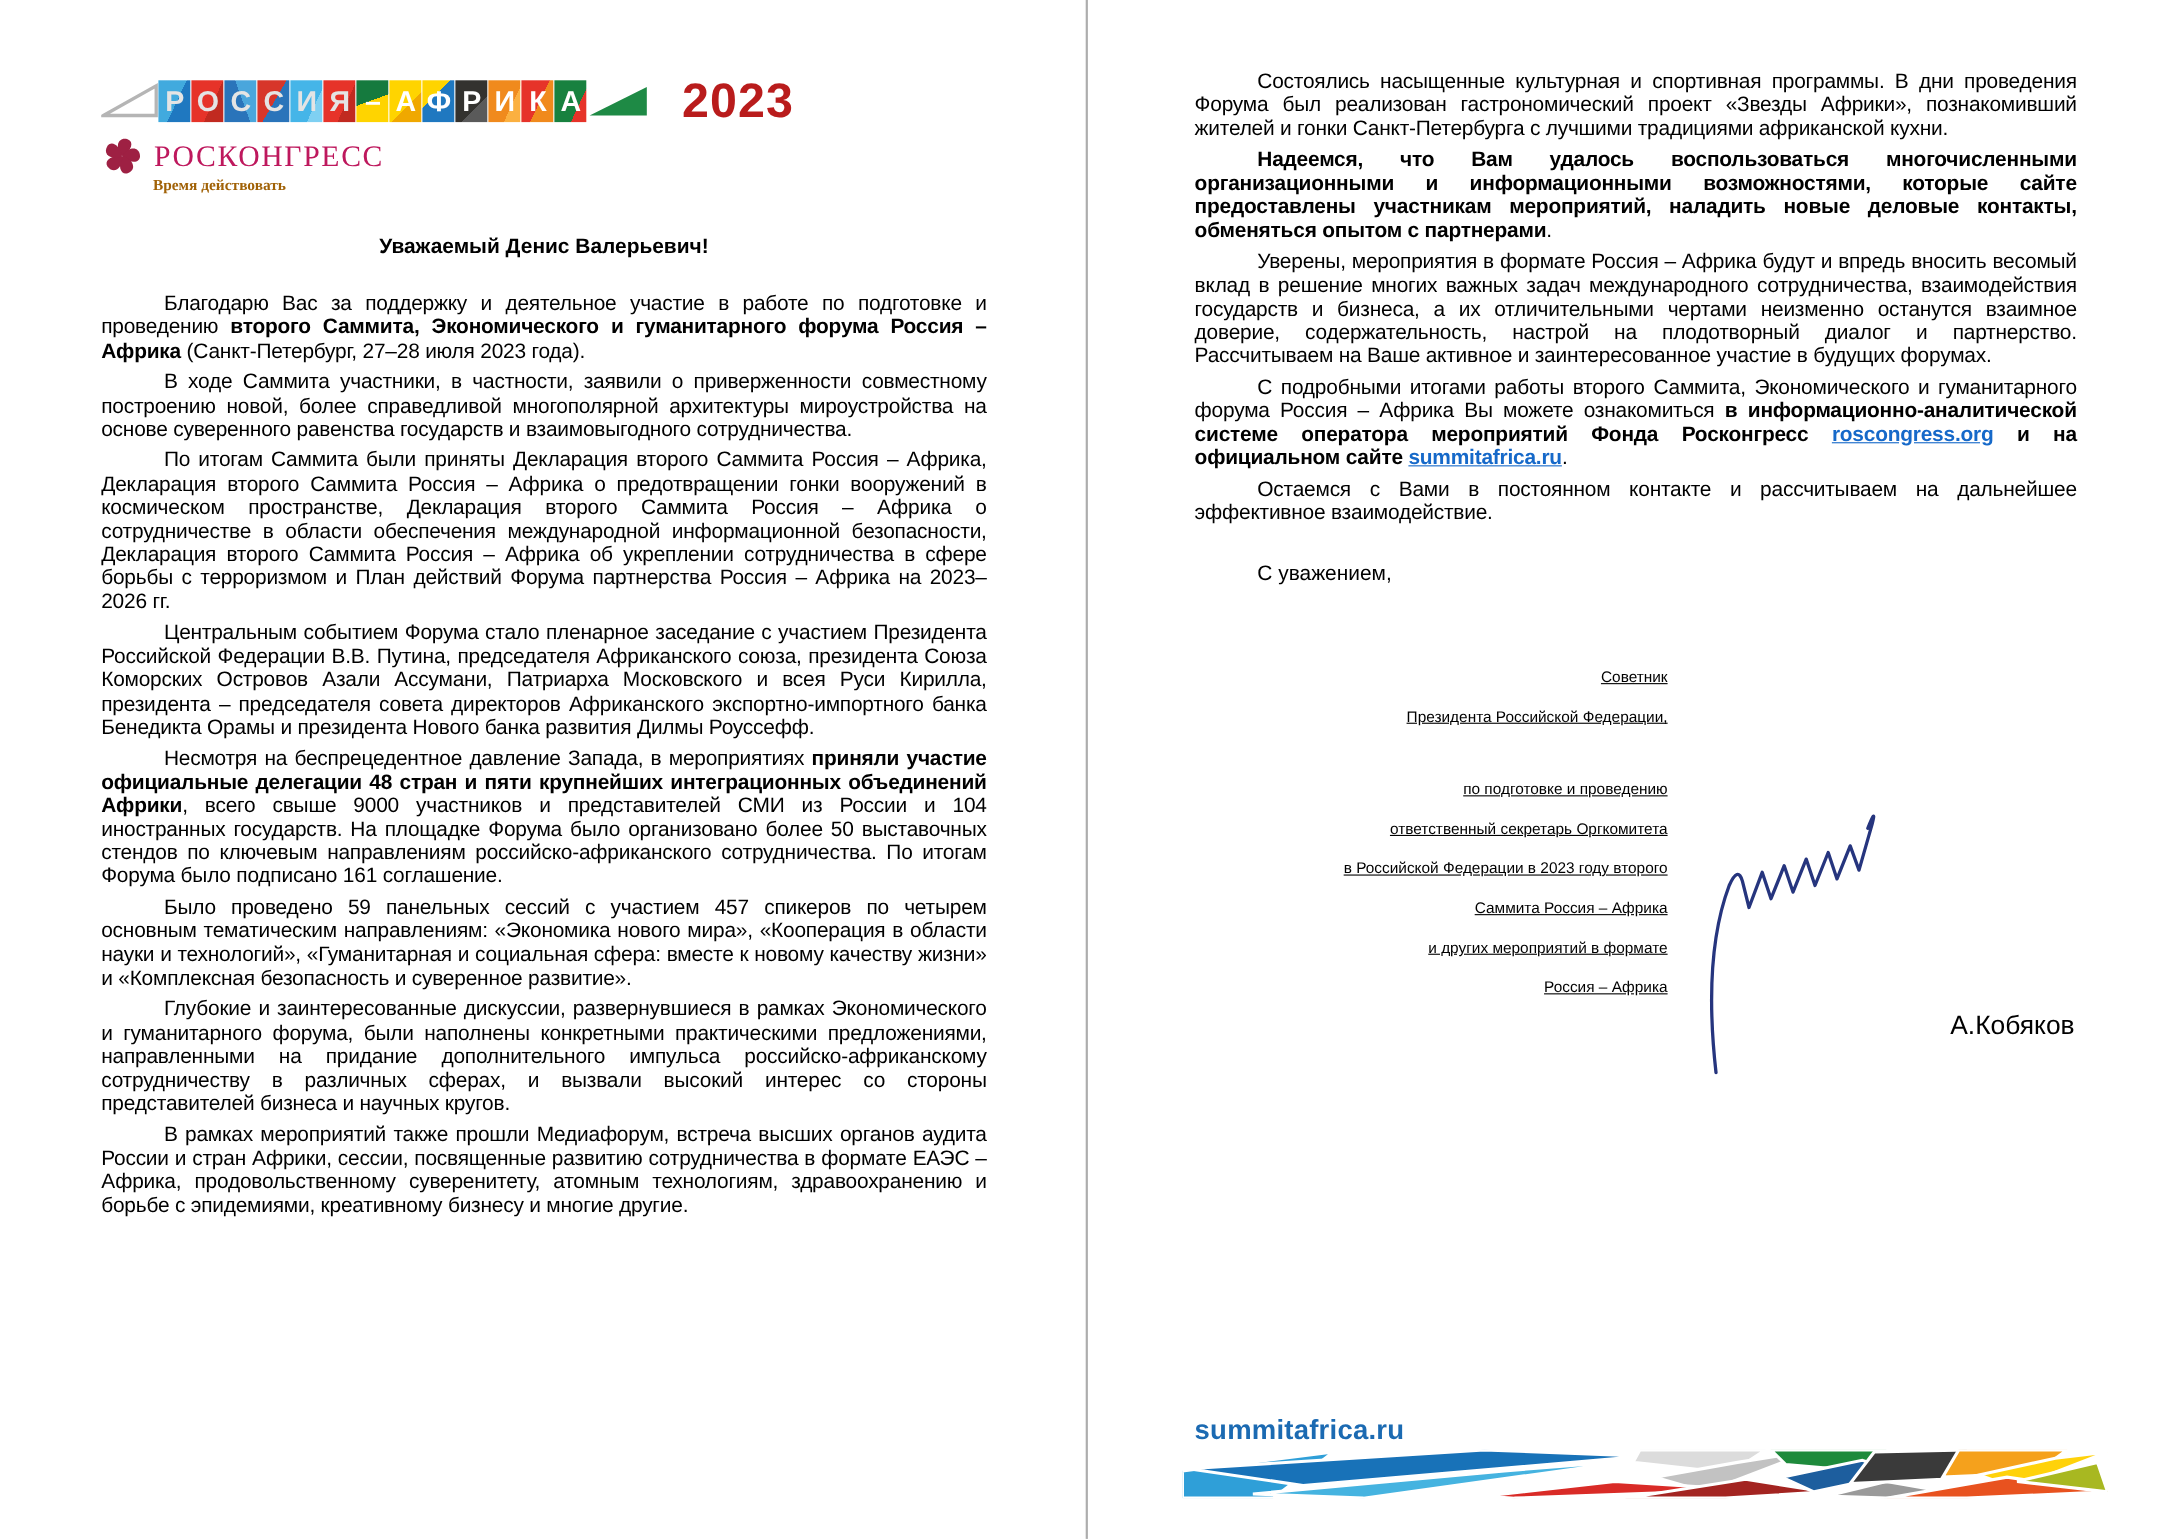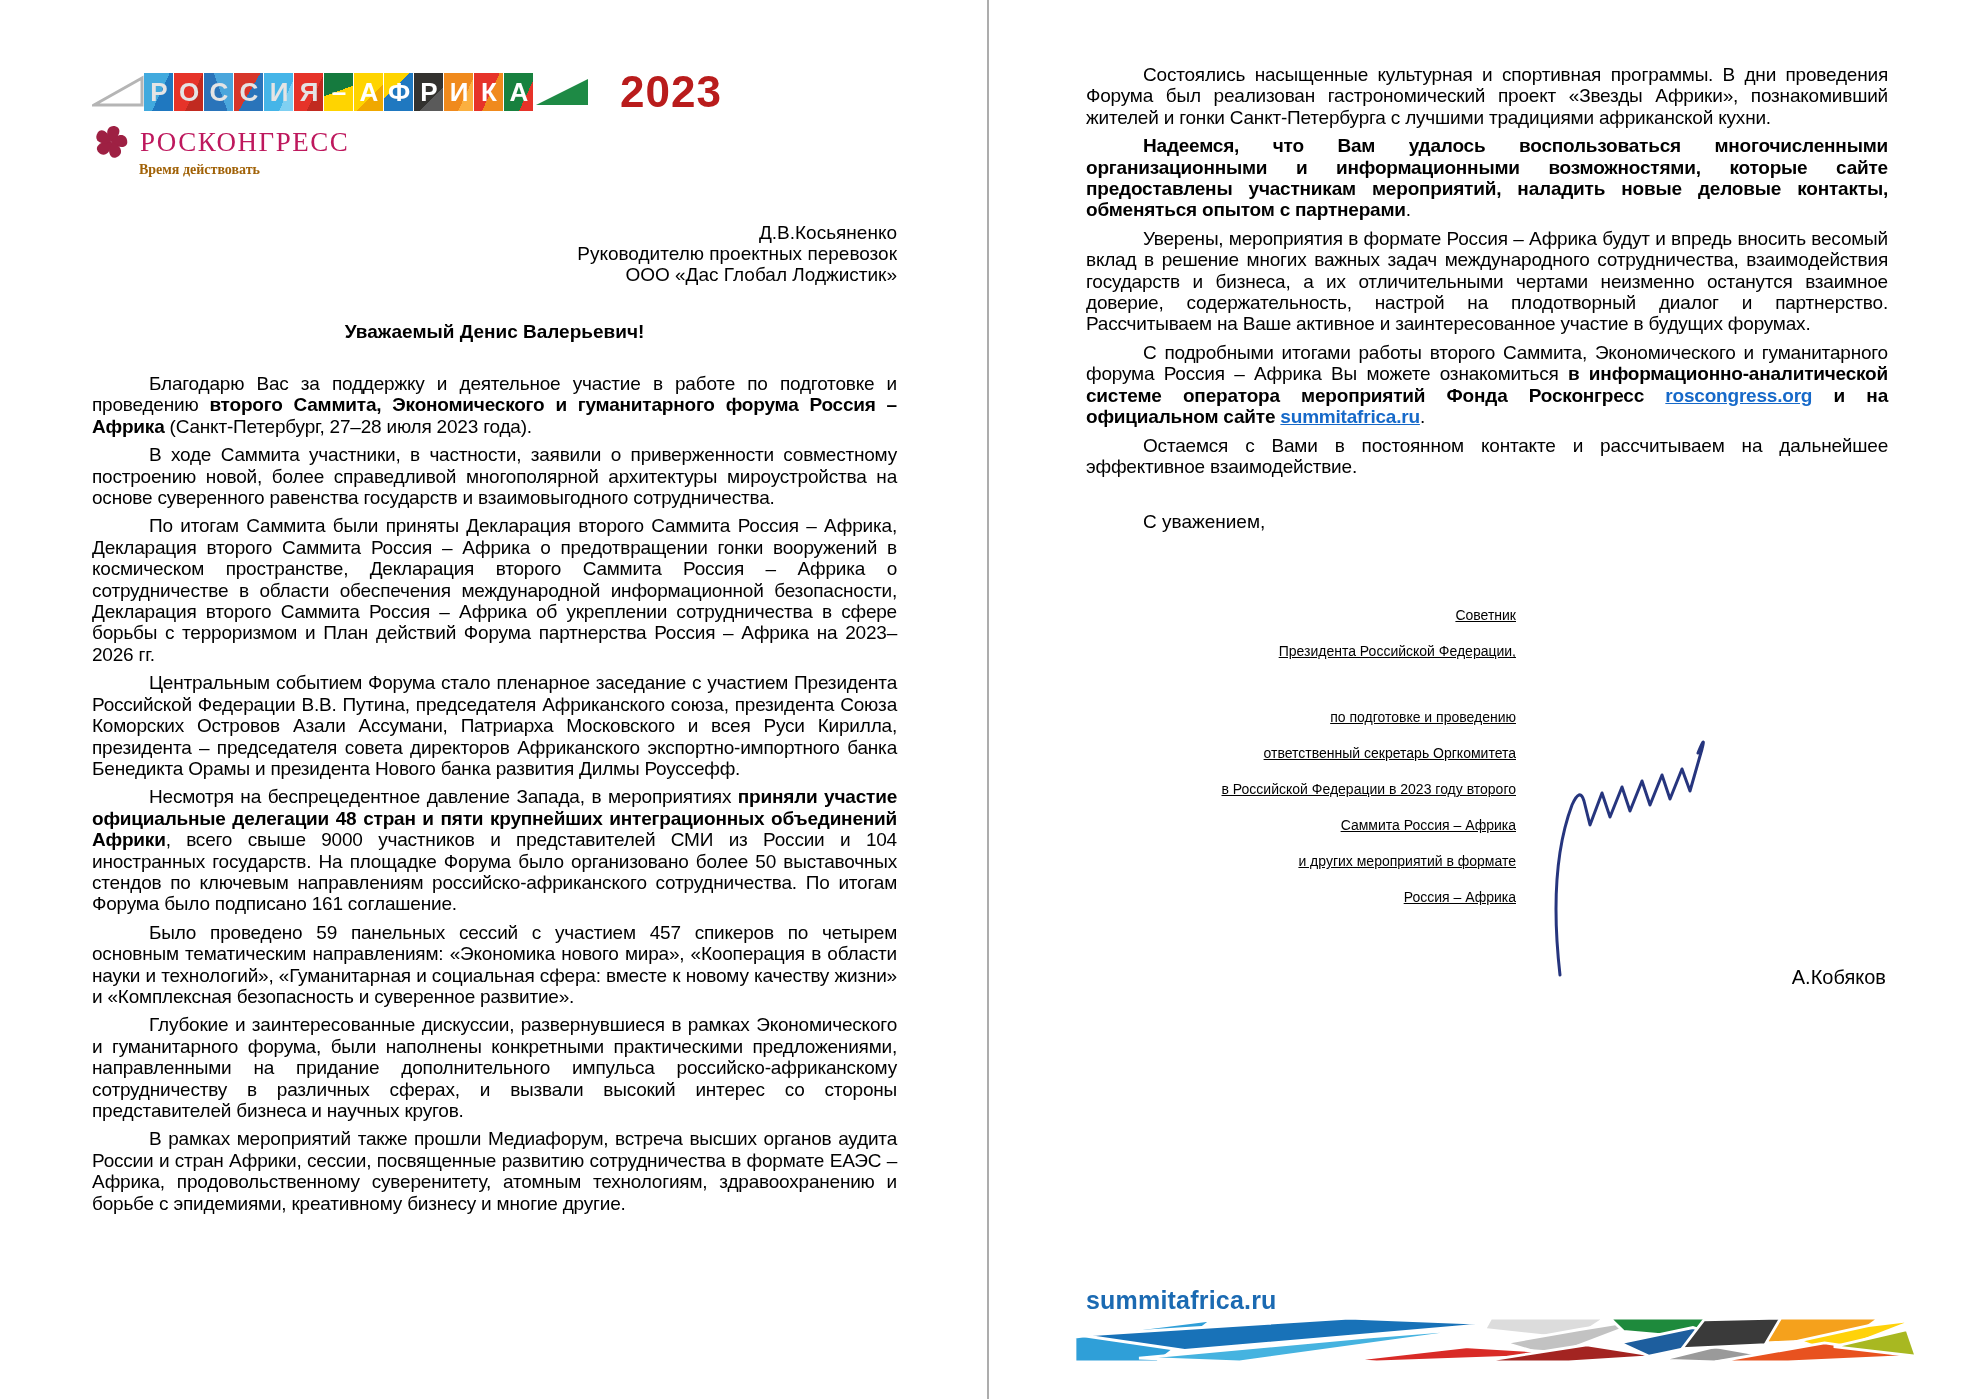--- a/index.html
+++ b/index.html
@@ -39,21 +39,21 @@
   .para .b{font-weight:700;}
   .lnk{color:#1669c9;text-decoration:underline;cursor:pointer;}
   #right-body{margin-top:0;}
   #closing{margin-top:34px;font-size:19px;text-indent:57px;}
 
   
   #sig-area{position:relative;margin-top:64px;height:420px;}
   .sig-col{width:430px;text-align:right;font-size:14px;line-height:36px;text-decoration:underline;}
   #sig-group2{margin-top:30px;}
   #signature-svg{position:absolute;left:462px;top:92px;}
-  #signer{position:absolute;right:2px;top:322px;font-size:20px;margin-top:47px;}
+  #signer{position:absolute;right:2px;top:322px;font-size:24px;}
 
   
   #footer-url{position:absolute;left:97px;bottom:84px;font-size:25px;font-weight:700;
     letter-spacing:0.2px;text-decoration:none;}
   #footer-stripe{position:absolute;left:86px;right:64px;bottom:37px;height:44px;}
   #footer-stripe svg{width:100%;height:100%;display:block;}
 </style>
 </head>
 <body>
 
@@ -91,25 +91,20 @@
         <path d="M19,19 C12,11 15,1 24,3.5 C30,5.5 28,14 19,19 Z" transform="rotate(72 19 19)"></path>
         <path d="M19,19 C12,11 15,1 24,3.5 C30,5.5 28,14 19,19 Z" transform="rotate(144 19 19)"></path>
         <path d="M19,19 C12,11 15,1 24,3.5 C30,5.5 28,14 19,19 Z" transform="rotate(216 19 19)"></path>
         <path d="M19,19 C12,11 15,1 24,3.5 C30,5.5 28,14 19,19 Z" transform="rotate(288 19 19)"></path>
       </g>
     </svg>
     <div id="ros-name">РОСКОНГРЕСС</div>
   </div>
   <div id="ros-tagline">Время действовать</div>
 
-  <div class="addr">
-      <div class="line">Д.В.Косьяненко</div>
-      <div class="line">Руководителю проектных перевозок</div>
-      <div class="line">ООО «Дас Глобал Лоджистик»</div>
-    </div>
 
   <div id="salutation">Уважаемый Денис Валерьевич!</div>
 
   <div class="body-block" id="left-body">
       <p class="para"><span>Благодарю Вас за поддержку и деятельное участие в работе по подготовке и проведению </span><span class="b">второго Саммита, Экономического и гуманитарного форума Россия – Африка</span><span> (Санкт-Петербург, 27–28 июля 2023 года).</span></p>
       <p class="para"><span>В ходе Саммита участники, в частности, заявили о приверженности совместному построению новой, более справедливой многополярной архитектуры мироустройства на основе суверенного равенства государств и взаимовыгодного сотрудничества.</span></p>
       <p class="para"><span>По итогам Саммита были приняты Декларация второго Саммита Россия – Африка, Декларация второго Саммита Россия – Африка о предотвращении гонки вооружений в космическом пространстве, Декларация второго Саммита Россия – Африка о сотрудничестве в области обеспечения международной информационной безопасности, Декларация второго Саммита Россия – Африка об укреплении сотрудничества в сфере борьбы с терроризмом и План действий Форума партнерства Россия – Африка на 2023–2026 гг.</span></p>
       <p class="para"><span>Центральным событием Форума стало пленарное заседание с участием Президента Российской Федерации В.В. Путина, председателя Африканского союза, президента Союза Коморских Островов Азали Ассумани, Патриарха Московского и всея Руси Кирилла, президента – председателя совета директоров Африканского экспортно-импортного банка Бенедикта Орамы и президента Нового банка развития Дилмы Роуссефф.</span></p>
       <p class="para"><span>Несмотря на беспрецедентное давление Запада, в мероприятиях </span><span class="b">приняли участие официальные делегации 48 стран и пяти крупнейших интеграционных объединений Африки</span><span>, всего свыше 9000 участников и представителей СМИ из России и 104 иностранных государств. На площадке Форума было организовано более 50 выставочных стендов по ключевым направлениям российско-африканского сотрудничества. По итогам Форума было подписано 161 соглашение.</span></p>
       <p class="para"><span>Было проведено 59 панельных сессий с участием 457 спикеров по четырем основным тематическим направлениям: «Экономика нового мира», «Кооперация в области науки и технологий», «Гуманитарная и социальная сфера: вместе к новому качеству жизни» и «Комплексная безопасность и суверенное развитие».</span></p>

